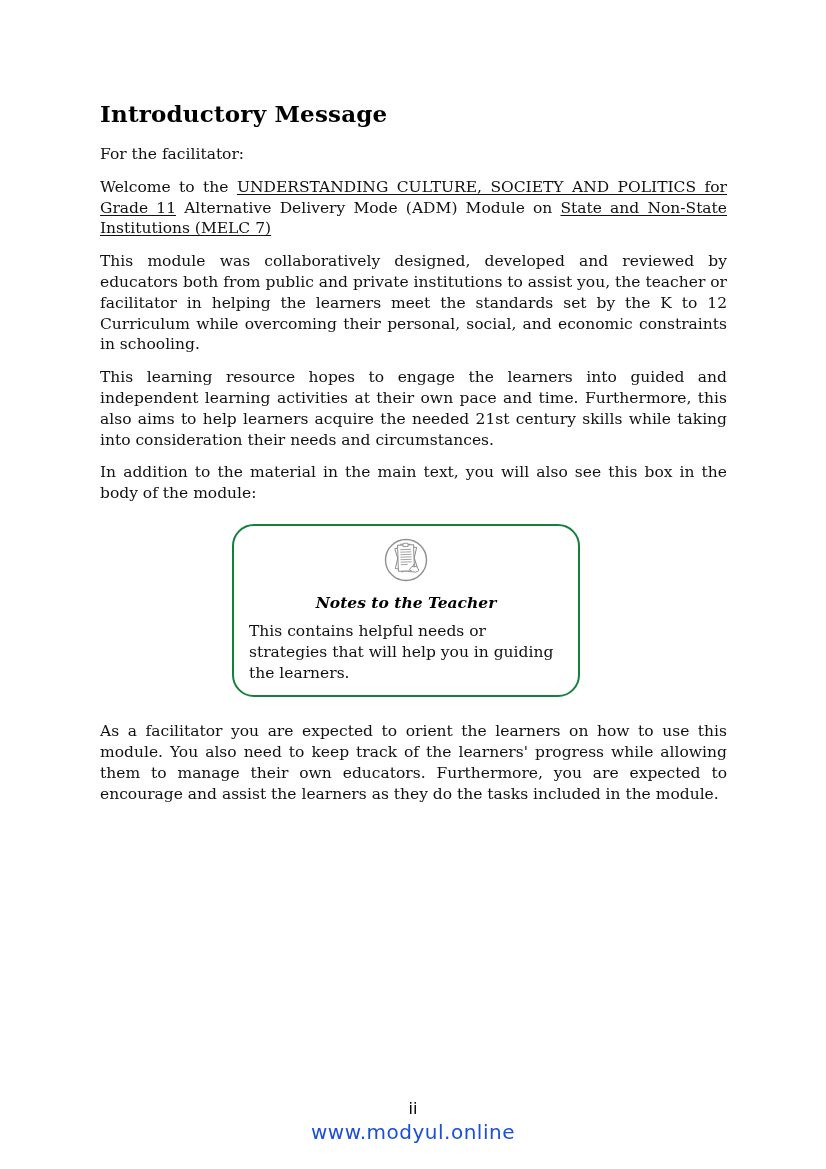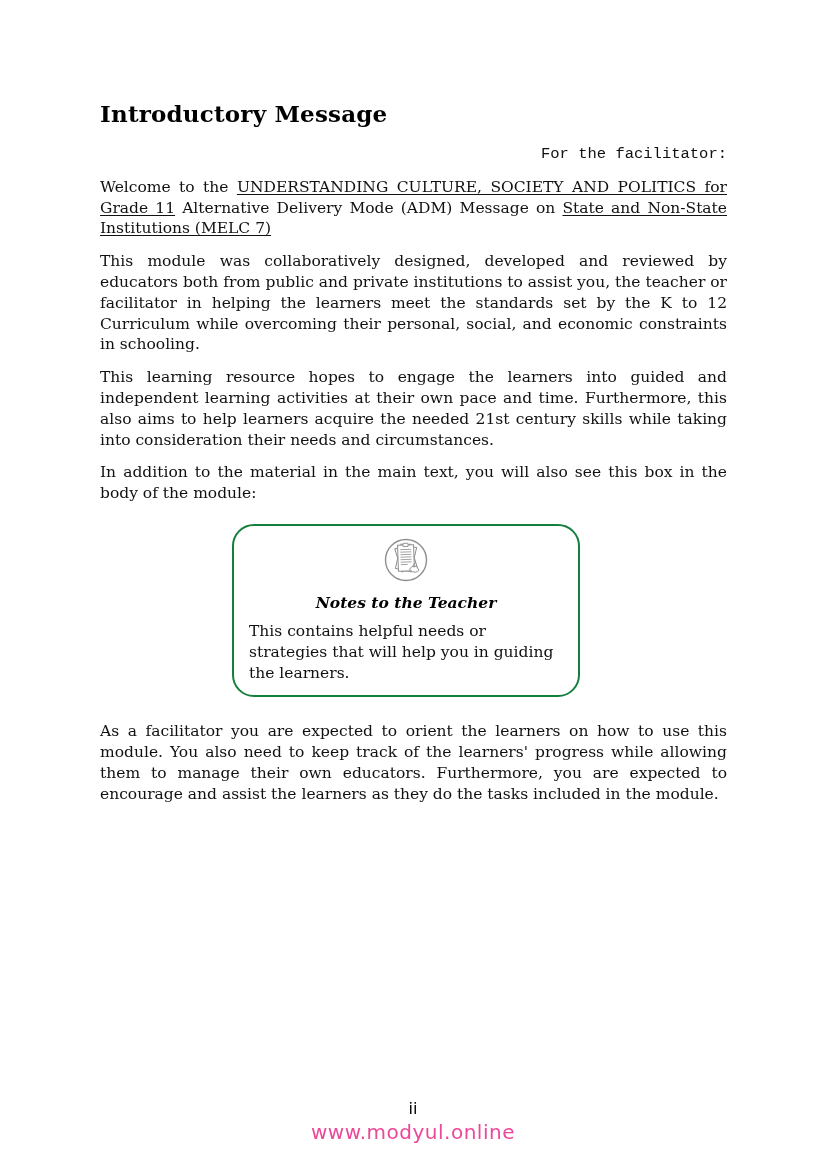--- a/index.html
+++ b/index.html
@@ -22,21 +22,21 @@
     font-weight:bold;
     color:#000000;
     letter-spacing:0.2px;
   }
   p.body {
     margin:0 0 12px 0;
     font-size:15.5px;
     line-height:20.8px;
     text-align:justify;
   }
-  p.single { text-align:right;font-family:Liberation Mono, monospace; }
+  p.single { text-align:left; }
   .u { text-decoration:underline; text-underline-offset:2px; }
   .note-box {
     box-sizing:border-box;
     width:348px;
     min-height:163px;
     margin:20px 0 24px 132px;
     border:2px solid #15803d;
     border-radius:22px;
     padding:9px 15px 12px 15px;
   }
@@ -63,34 +63,34 @@
     font-size:16px;
     color:#000000;
   }
   .watermark {
     position:absolute;
     left:0; right:0; top:1120px;
     text-align:center;
     font-family:"DejaVu Sans","Liberation Sans",sans-serif;
     font-size:20px;
     letter-spacing:0.5px;
-    color:#ec4899;
+    color:#1d4ed8;
   }
 </style>
 </head>
 <body>
 
 <div class="page">
   <div class="content">
 
     <h1 class="title">Introductory Message</h1>
 
     <p class="body single">For the facilitator:</p>
 
-    <p class="body"><span>Welcome to the </span><span class="u">UNDERSTANDING CULTURE, SOCIETY AND POLITICS for Grade 11</span><span> Alternative Delivery Mode (ADM) Message on </span><span class="u">State and Non-State Institutions (MELC 7)</span></p>
+    <p class="body"><span>Welcome to the </span><span class="u">UNDERSTANDING CULTURE, SOCIETY AND POLITICS for Grade 11</span><span> Alternative Delivery Mode (ADM) Module on </span><span class="u">State and Non-State Institutions (MELC 7)</span></p>
 
     <p class="body">This module was collaboratively designed, developed and reviewed by educators both from public and private institutions to assist you, the teacher or facilitator in helping the learners meet the standards set by the K to 12 Curriculum while overcoming their personal, social, and economic constraints in schooling.</p>
 
     <p class="body">This learning resource hopes to engage the learners into guided and independent learning activities at their own pace and time. Furthermore, this also aims to help learners acquire the needed 21st century skills while taking into consideration their needs and circumstances.</p>
 
     <p class="body">In addition to the material in the main text, you will also see this box in the body of the module:</p>
 
     <div class="note-box">
       <div class="note-icon-wrap">
         <svg width="46" height="46" viewBox="0 0 46 46" aria-hidden="true">

